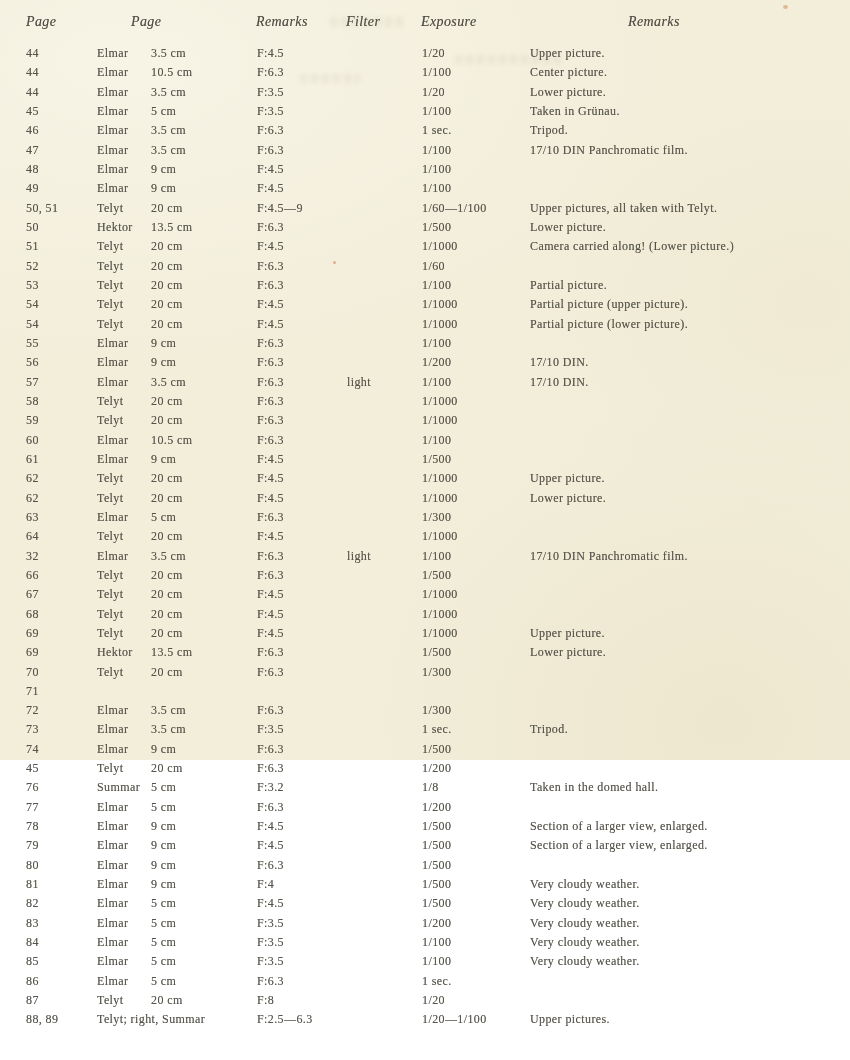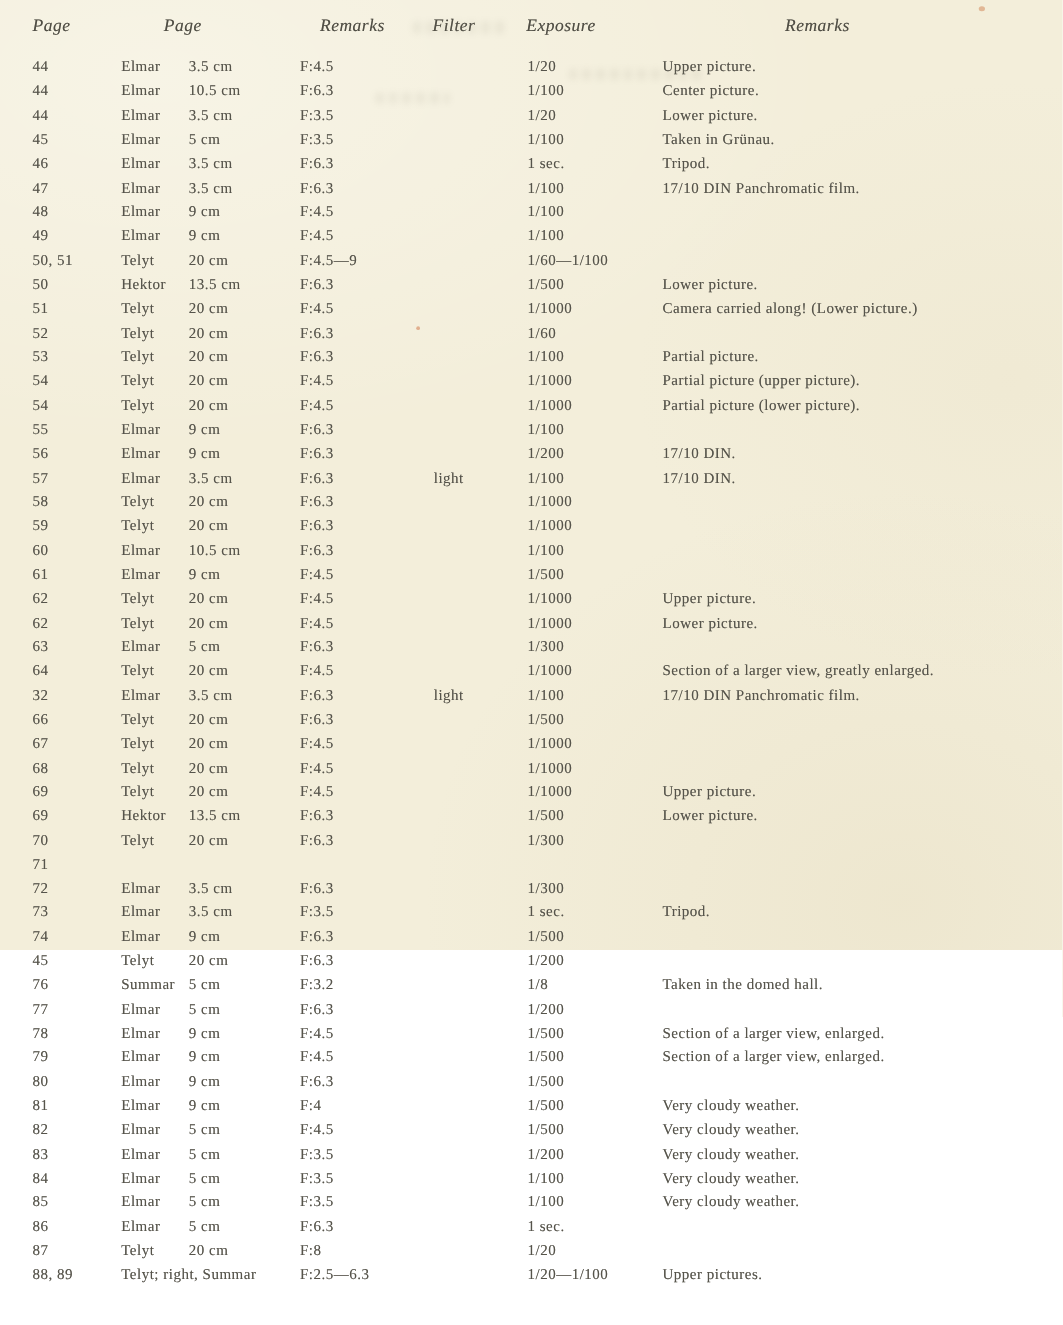--- a/index.html
+++ b/index.html
@@ -64,21 +64,21 @@
   .row span {
     position: absolute;
     top: 0;
     white-space: nowrap;
     text-shadow: 0 0 0.5px rgba(86,84,75,0.5);
     font-variant-numeric: oldstyle-nums;
   }
   .c-page      { left: 26px; }
   .c-lens-name { left: 97px; }
   .c-lens-size { left: 151px; }
-  .c-aperture  { left: 240px; }
+  .c-aperture  { left: 257px; }
   .c-filter    { left: 347px; }
   .c-exposure  { left: 422px; }
   .c-remarks   { left: 530px; }
   
   .speck {
     position: absolute;
     border-radius: 50%;
   }
   .speck-1 {
     left: 783px; top: 5px;
@@ -196,20 +196,21 @@
     <span class="c-remarks"></span>
   </div>
 
   <div class="row">
     <span class="c-page">50, 51</span>
     <span class="c-lens-name">Telyt</span>
     <span class="c-lens-size">20 cm</span>
     <span class="c-aperture">F:4.5—9</span>
     <span class="c-filter"></span>
     <span class="c-exposure">1/60—1/100</span>
+    <span class="c-remarks">Upper pictures, all taken with Telyt.</span>
   </div>
 
   <div class="row">
     <span class="c-page">50</span>
     <span class="c-lens-name">Hektor</span>
     <span class="c-lens-size">13.5 cm</span>
     <span class="c-aperture">F:6.3</span>
     <span class="c-filter"></span>
     <span class="c-exposure">1/500</span>
     <span class="c-remarks">Lower picture.</span>
@@ -365,21 +366,20 @@
     <span class="c-remarks"></span>
   </div>
 
   <div class="row">
     <span class="c-page">64</span>
     <span class="c-lens-name">Telyt</span>
     <span class="c-lens-size">20 cm</span>
     <span class="c-aperture">F:4.5</span>
     <span class="c-filter"></span>
     <span class="c-exposure">1/1000</span>
-    <span class="c-remarks">Section of a larger view, greatly enlarged.</span>
   </div>
 
   <div class="row">
     <span class="c-page">32</span>
     <span class="c-lens-name">Elmar</span>
     <span class="c-lens-size">3.5 cm</span>
     <span class="c-aperture">F:6.3</span>
     <span class="c-filter">light</span>
     <span class="c-exposure">1/100</span>
     <span class="c-remarks">17/10 DIN Panchromatic film.</span>

